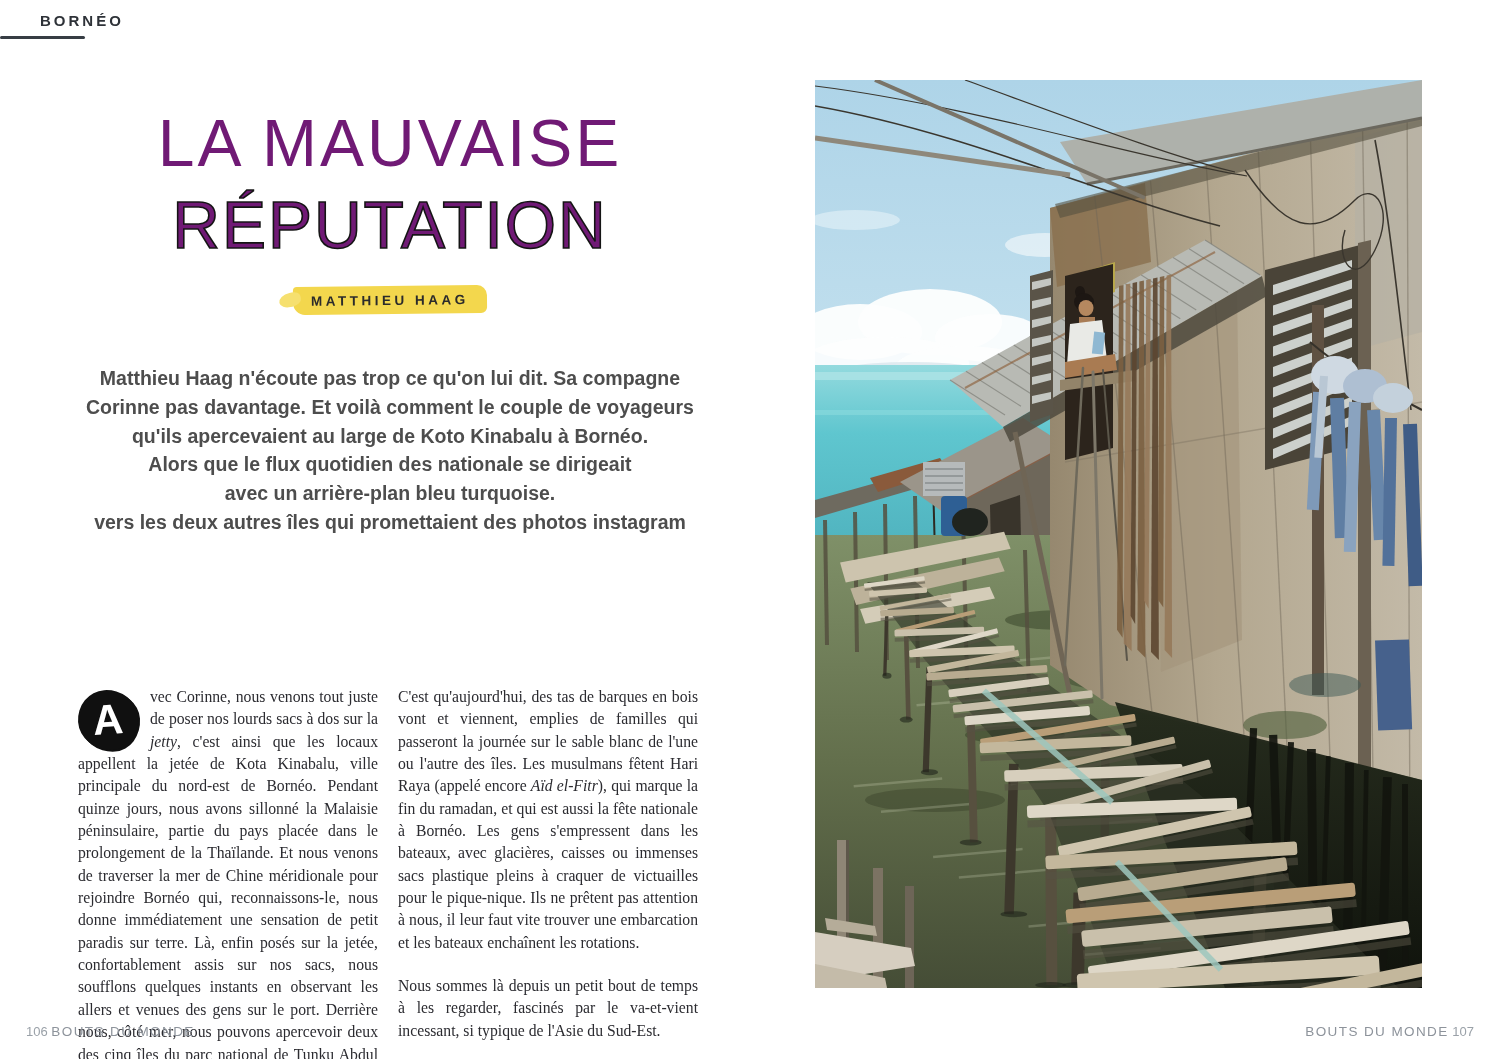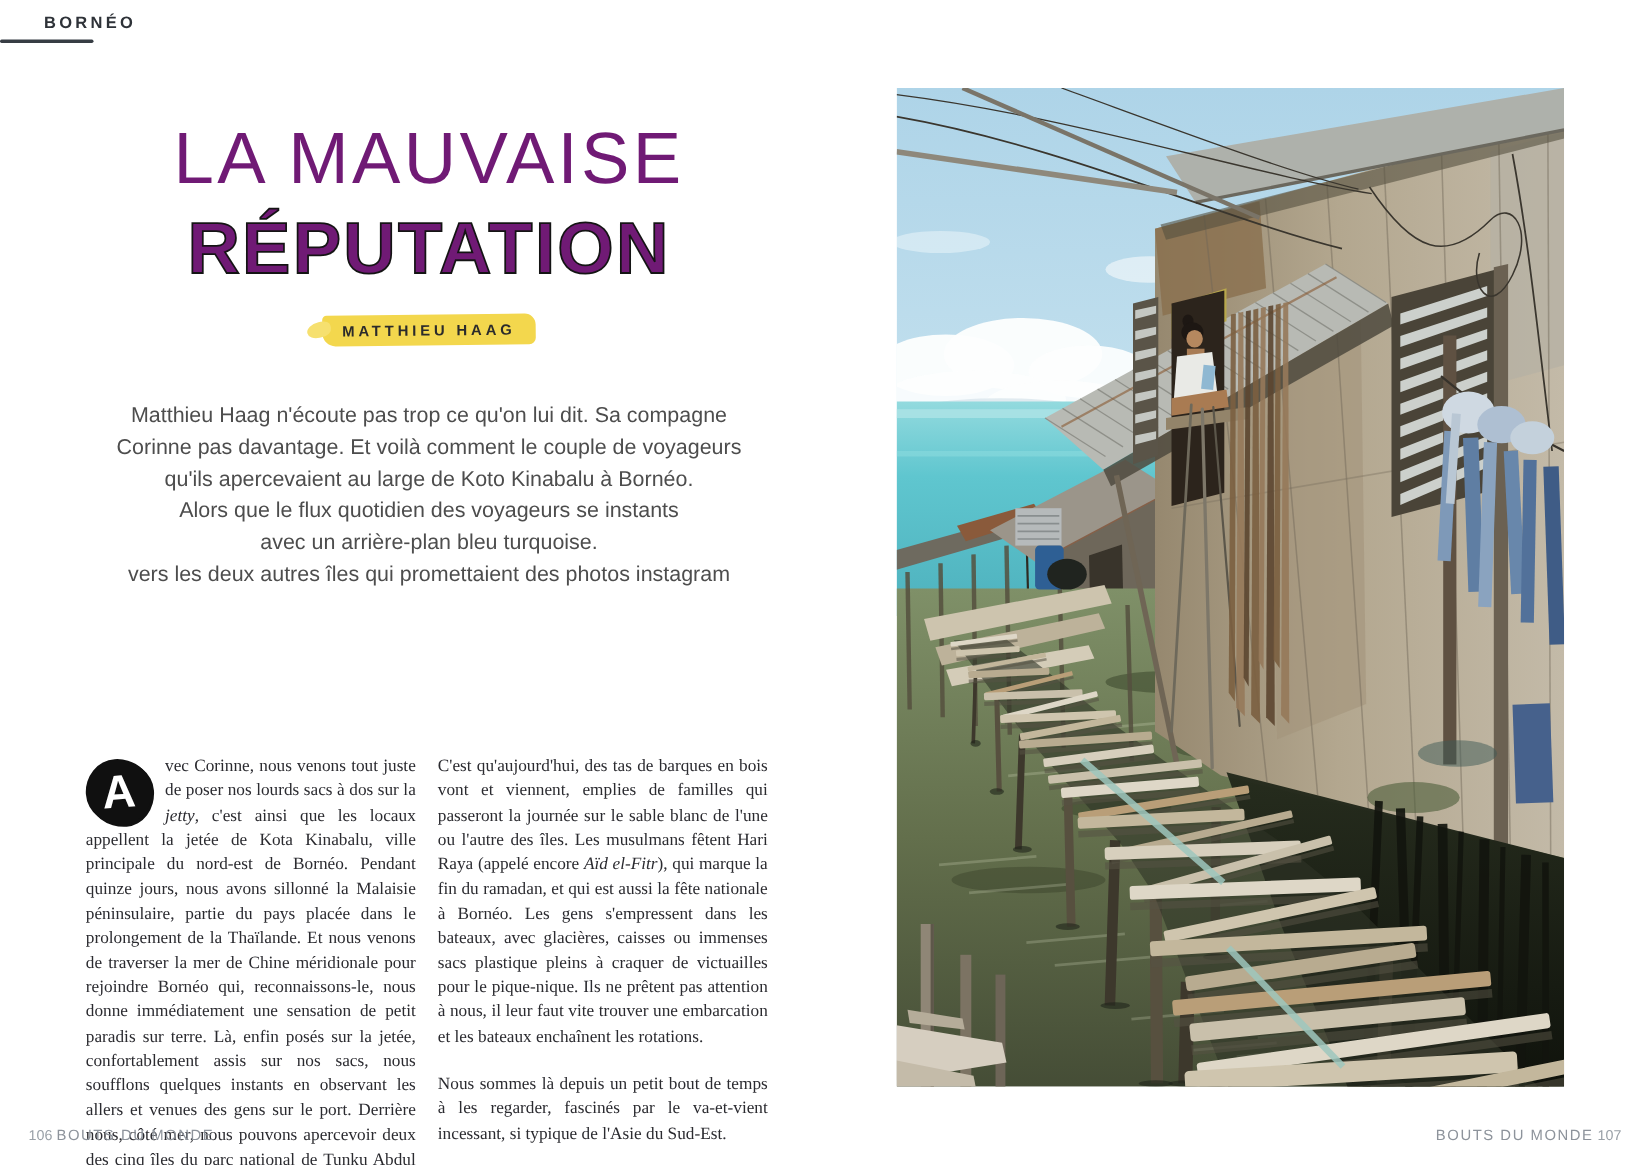--- a/index.html
+++ b/index.html
@@ -6,31 +6,31 @@
   body{width:1500px;height:1059px;background:#ffffff;position:relative;overflow:hidden;
        font-family:"Liberation Sans",sans-serif;}
   .page{position:absolute;inset:0;}
 
   .kicker{position:absolute;left:40px;top:12px;font-size:15px;font-weight:700;
           letter-spacing:3px;color:#2e3238;}
   .kicker-rule{position:absolute;left:0;top:36px;width:85px;height:3px;background:#373d44;border-radius:2px;}
 
   .title-block{position:absolute;left:60px;top:110px;width:660px;text-align:center;color:#701a75;}
   .t1{font-size:66px;font-weight:400;letter-spacing:3px;line-height:1.0;}
-  .t2{font-size:66px;font-weight:700;-webkit-text-stroke:1.6px #141414;letter-spacing:2px;line-height:1.0;margin-top:16px;}
+  .t2{font-size:66px;font-weight:400;-webkit-text-stroke:1.6px #141414;letter-spacing:2px;line-height:1.0;margin-top:16px;}
 
   .author-wrap{position:absolute;left:80px;top:286px;width:620px;text-align:center;}
   .author{display:inline-block;background:#f3d74d;color:#2b2b2b;font-size:13.5px;font-weight:700;
           letter-spacing:3.5px;padding:7px 18px 6px;border-radius:4px 10px 6px 12px;
           transform:rotate(-.6deg);position:relative;}
   .author::before{content:"";position:absolute;left:-14px;top:6px;width:22px;height:14px;
           background:#f6e06f;border-radius:60% 40% 50% 50%;transform:rotate(-12deg);z-index:-1;}
 
   .intro{position:absolute;left:80px;top:364px;width:620px;text-align:center;color:#4d4d4d;
-         font-size:19.5px;line-height:28.8px;font-weight:400;}
+         font-size:19.5px;line-height:28.8px;font-weight:700;}
 
   .col{position:absolute;top:686px;width:300px;font-family:"Liberation Serif","DejaVu Serif",serif;
        font-size:15.7px;line-height:22.35px;color:#2b2b30;}
   #col1{left:78px;}
   #col2{left:398px;}
   .col p{margin:0 0 21px;text-align:justify;}
   .dropcap{float:left;width:60px;height:60px;margin:4px 12px 2px 0;background:#101010;color:#ffffff;
        border-radius:47% 53% 45% 55% / 50% 48% 52% 50%;display:flex;align-items:center;justify-content:center;
        font-family:"Liberation Sans",sans-serif;font-weight:700;font-size:42px;transform:rotate(-4deg);
        box-shadow:2px 2px 0 0 #101010;}
@@ -57,21 +57,21 @@
   </div>
 
   <div class="author-wrap">
     <span class="author">MATTHIEU HAAG</span>
   </div>
 
   <div class="intro">
       <div>Matthieu Haag n'écoute pas trop ce qu'on lui dit. Sa compagne</div>
       <div>Corinne pas davantage. Et voilà comment le couple de voyageurs</div>
       <div>qu'ils apercevaient au large de Koto Kinabalu à Bornéo.</div>
-      <div>Alors que le flux quotidien des voyageurs se instants</div>
+      <div>Alors que le flux quotidien des nationale se dirigeait</div>
       <div>avec un arrière-plan bleu turquoise.</div>
       <div>vers les deux autres îles qui promettaient des photos instagram</div>
     </div>
 
   <div class="col" id="col1">
     <span class="dropcap">A</span>
     <div class="rich">
         <p><span>vec Corinne, nous venons tout juste de poser nos lourds sacs à dos sur la </span><i>jetty</i><span>, c'est ainsi que les locaux appellent la jetée de Kota Kinabalu, ville principale du nord-est de Bornéo. Pendant quinze jours, nous avons sillonné la Malaisie péninsulaire, partie du pays placée dans le prolongement de la Thaïlande. Et nous venons de traverser la mer de Chine méridionale pour rejoindre Bornéo qui, reconnaissons-le, nous donne immédiatement une sensation de petit paradis sur terre. Là, enfin posés sur la jetée, confortablement assis sur nos sacs, nous soufflons quelques instants en observant les allers et venues des gens sur le port. Derrière nous, côté mer, nous pouvons apercevoir deux des cinq îles du parc national de Tunku Abdul Rahman.</span></p>
       </div>
   </div>

